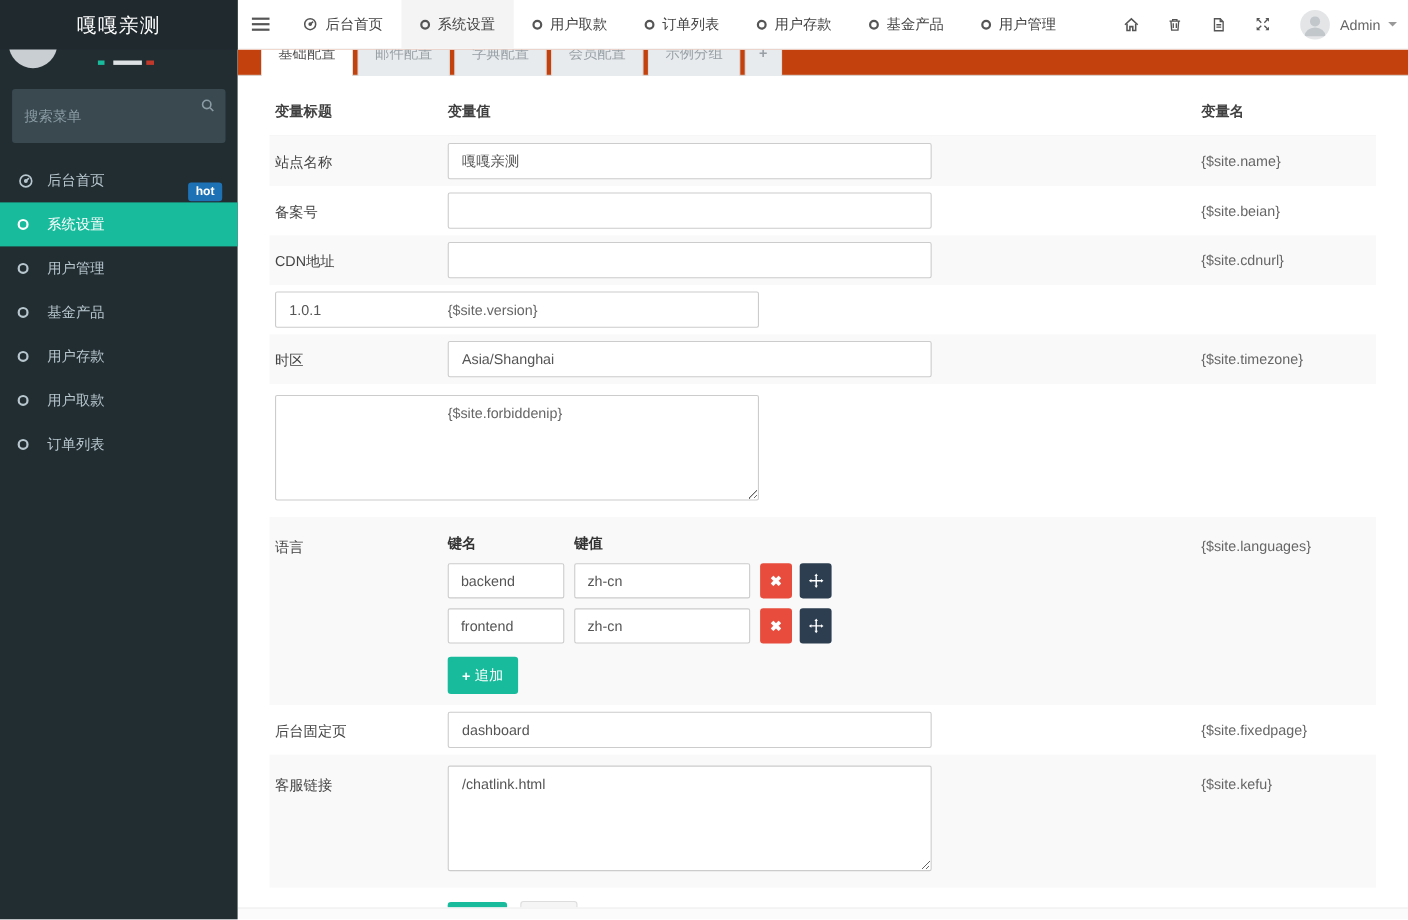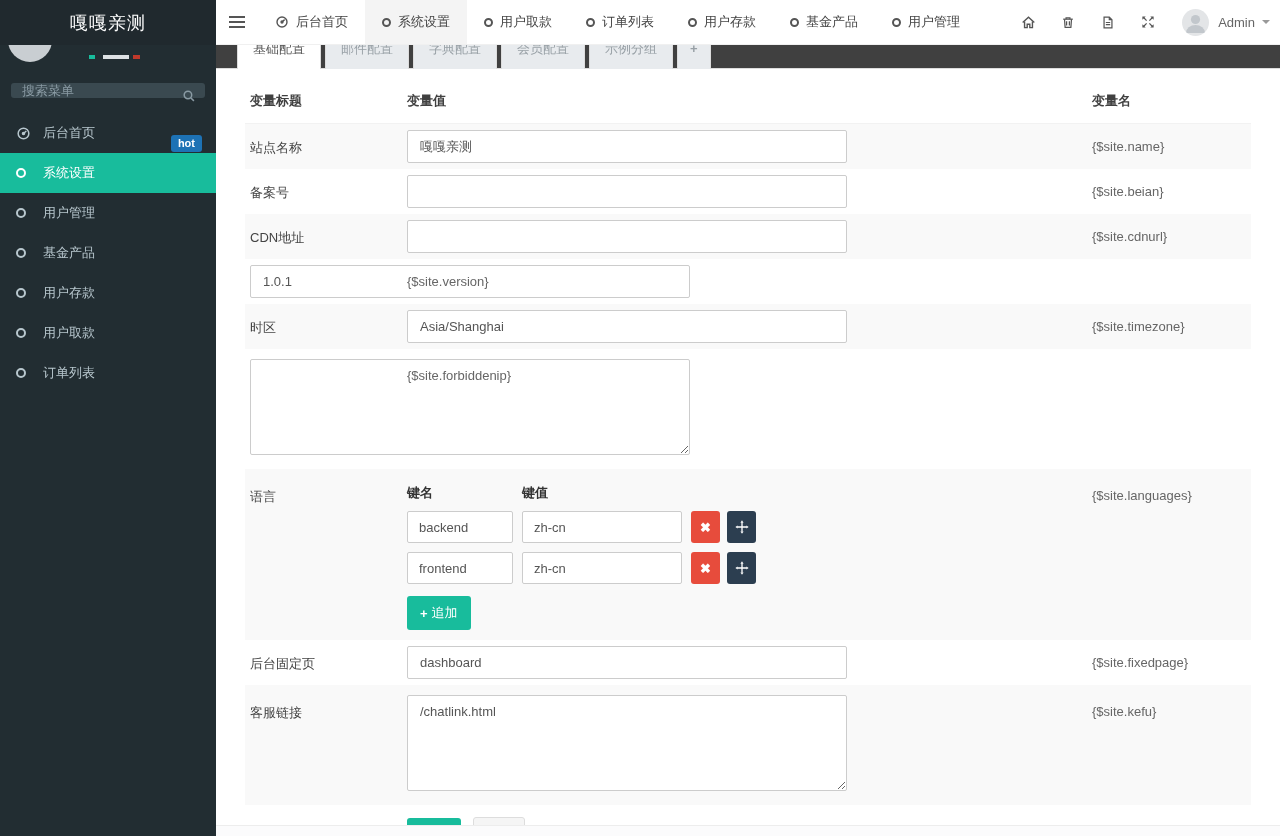--- a/index.html
+++ b/index.html
@@ -11,21 +11,21 @@
   .sidebar { width:216px; height:836px; background:#222d32; flex:none; position:relative; }
   .logo { height:45px; background:#20292e; color:#fff; display:flex; align-items:center;
     justify-content:center; font-size:18px; letter-spacing:1px; }
   .user-panel { height:24px; position:relative; overflow:hidden; }
   .user-avatar { position:absolute; left:8px; top:-27px; width:44px; height:44px;
     border-radius:50%; background:#c9ced2; }
   .user-dot { position:absolute; left:89px; top:10px; width:6px; height:4px; background:#18bc9c; }
   .user-dash { position:absolute; left:103px; top:10px; width:26px; height:4px; background:#dde1e4; }
   .user-dash2 { position:absolute; left:133px; top:10px; width:7px; height:4px; background:#c0392b; }
   .search-wrap { margin:12px 11px 14px; position:relative; }
-  .search-input { width:100%; height:15px; background:#3a4950; border:none; border-radius:3px;
+  .search-input { width:100%; height:49px; background:#3a4950; border:none; border-radius:3px;
     color:#cfd8dc; font-size:13px; padding:0 30px 0 11px; outline:none; }
   .search-input::placeholder { color:#8a9ba4; }
   .search-icon { position:absolute; right:9px; top:8px; }
   .menu { list-style:none; }
   .menu-item { height:40px; display:flex; align-items:center; padding-left:16px;
     color:#b8c7ce; font-size:13px; cursor:pointer; }
   .menu-item.active { background:#18bc9c; color:#fff; }
   .menu-icon-wrap { width:27px; display:flex; align-items:center; }
   .ring { width:10px; height:10px; border:2px solid currentColor; border-radius:50%; display:inline-block; }
   .hot-badge { margin-left:auto; margin-right:14px; background:#1d72b5; color:#fff;
@@ -47,21 +47,21 @@
   .tool-btn { width:40px; height:45px; display:flex; align-items:center; justify-content:center;
     cursor:pointer; color:#555; }
   .avatar-small { width:27px; height:27px; border-radius:50%; background:#e3e5e7; overflow:hidden;
     margin:0 9px 0 14px; position:relative; }
   .admin-name { font-size:13px; color:#666; margin-right:7px; }
   .caret-down { width:0; height:0; border-left:4px solid transparent; border-right:4px solid transparent;
     border-top:4px solid #999; }
 
   
   .content { flex:1; background:#fff; display:flex; flex-direction:column; overflow:hidden; }
-  .tabstrip { height:24px; position:relative; overflow:hidden; padding-left:21px; background:#404040; flex:none; }
+  .tabstrip { height:24px; position:relative; overflow:hidden; padding-left:21px; background:#c2410c; flex:none; }
   .tabline { position:absolute; left:0; right:0; bottom:0; height:1px; background:#ddd; }
   .tab { position:relative; z-index:1; float:left; margin-top:-17px; margin-right:4px;
     padding:13px 15px; line-height:14px; font-size:13px; color:#98a0a6; background:#e8ebee;
     border:1px solid #ddd; border-radius:3px 3px 0 0; cursor:pointer; }
   .tab.active { background:#fff; color:#555; border-bottom-color:#fff; }
   .tab.plus { padding:13px 12px; font-weight:bold; }
 
   
   .form-area { padding:13px 29px 0; flex:1; overflow:hidden; }
   .thead { display:grid; grid-template-columns:157px 685px 1fr; padding:10px 5px 13px;

